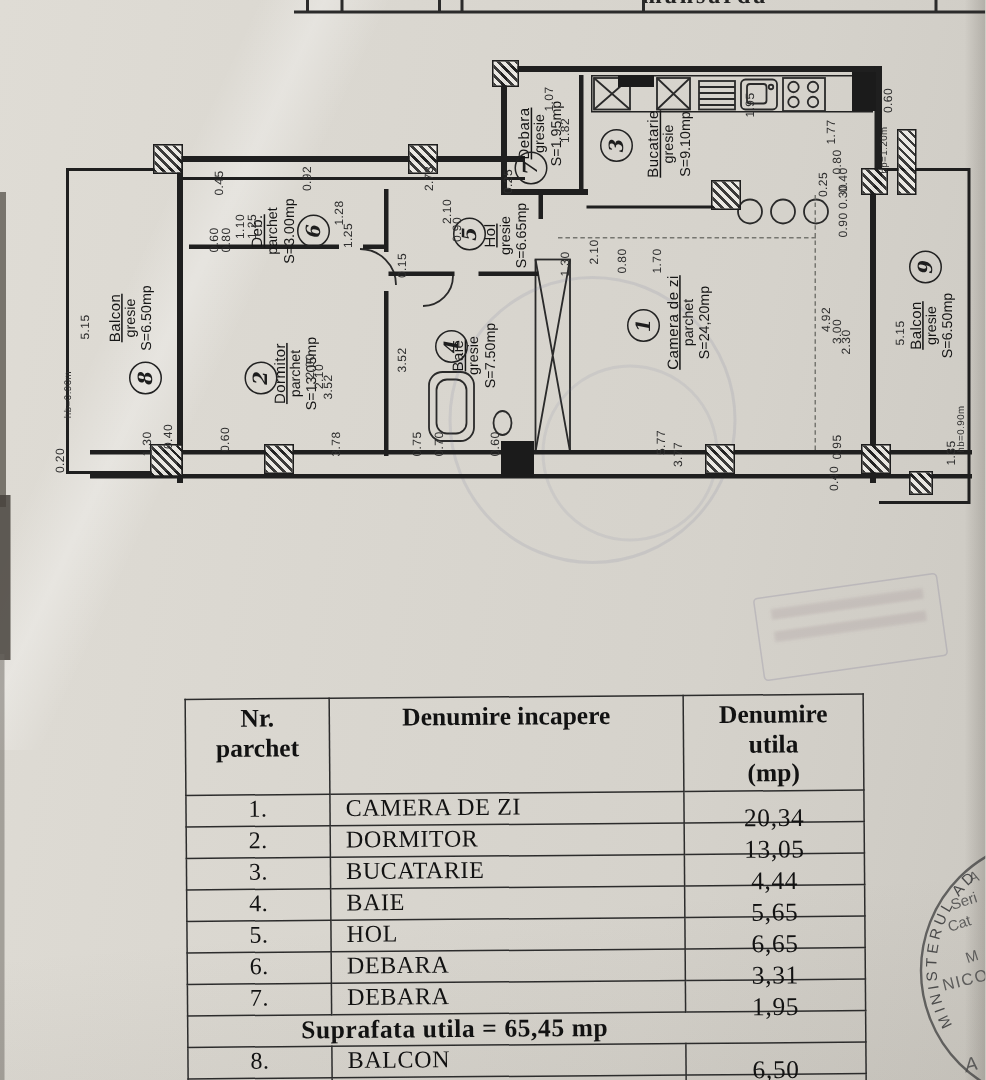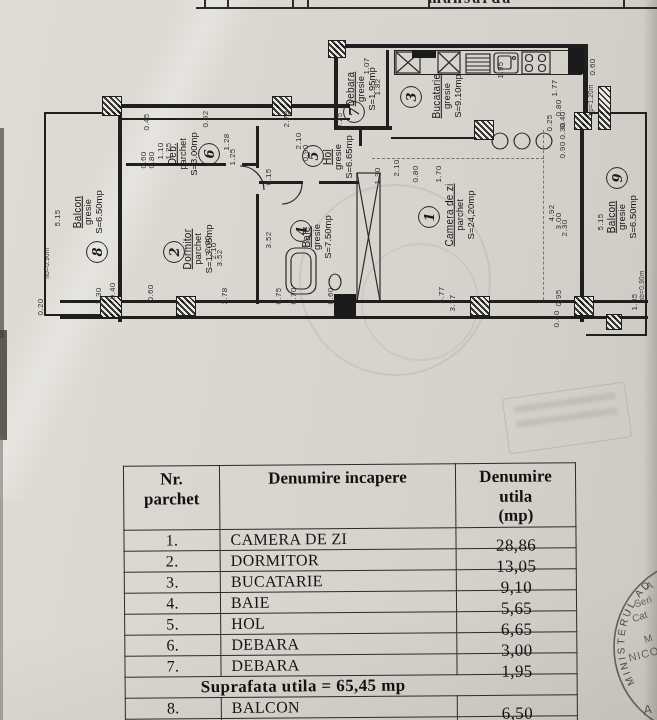--- a/index.html
+++ b/index.html
@@ -297,46 +297,46 @@
           <th>Denumire incapere</th>
           <th>Denumire
 utila
 (mp)</th>
         </tr>
       </thead>
       <tbody>
           <tr>
             <td class="cnum">1.</td>
             <td class="cname">CAMERA DE ZI</td>
-            <td class="cval"><span class="val">28,86</span></td>
+            <td class="cval"><span class="val">20,34</span></td>
           </tr>
           <tr>
             <td class="cnum">2.</td>
             <td class="cname">DORMITOR</td>
             <td class="cval"><span class="val">13,05</span></td>
           </tr>
           <tr>
             <td class="cnum">3.</td>
             <td class="cname">BUCATARIE</td>
-            <td class="cval"><span class="val">9,10</span></td>
+            <td class="cval"><span class="val">4,44</span></td>
           </tr>
           <tr>
             <td class="cnum">4.</td>
             <td class="cname">BAIE</td>
             <td class="cval"><span class="val">5,65</span></td>
           </tr>
           <tr>
             <td class="cnum">5.</td>
             <td class="cname">HOL</td>
             <td class="cval"><span class="val">6,65</span></td>
           </tr>
           <tr>
             <td class="cnum">6.</td>
             <td class="cname">DEBARA</td>
-            <td class="cval"><span class="val">3,00</span></td>
+            <td class="cval"><span class="val">3,31</span></td>
           </tr>
           <tr>
             <td class="cnum">7.</td>
             <td class="cname">DEBARA</td>
             <td class="cval"><span class="val">1,95</span></td>
           </tr>
           <tr>
             <td colspan="3" class="totalcell">Suprafata utila = 65,45 mp</td>
           </tr>
           <tr>

